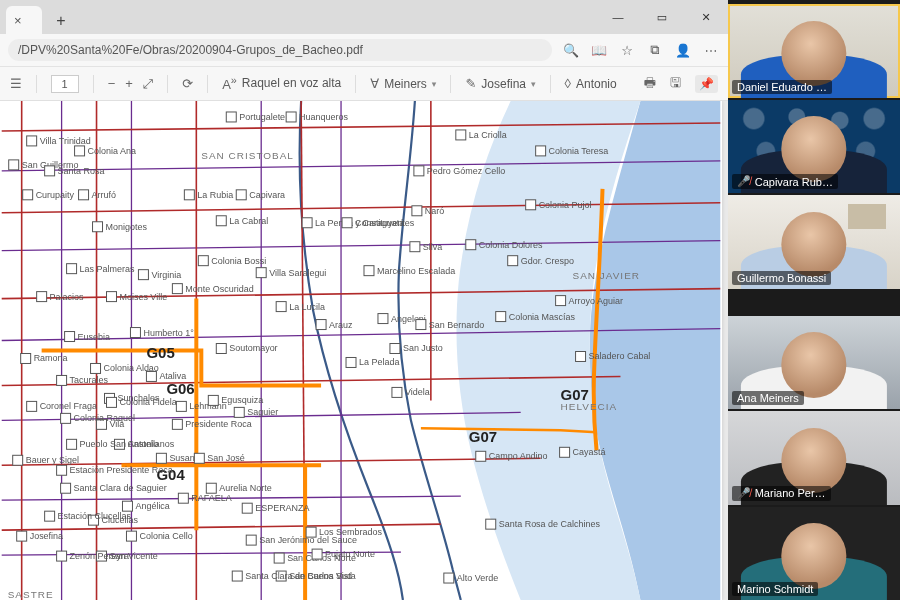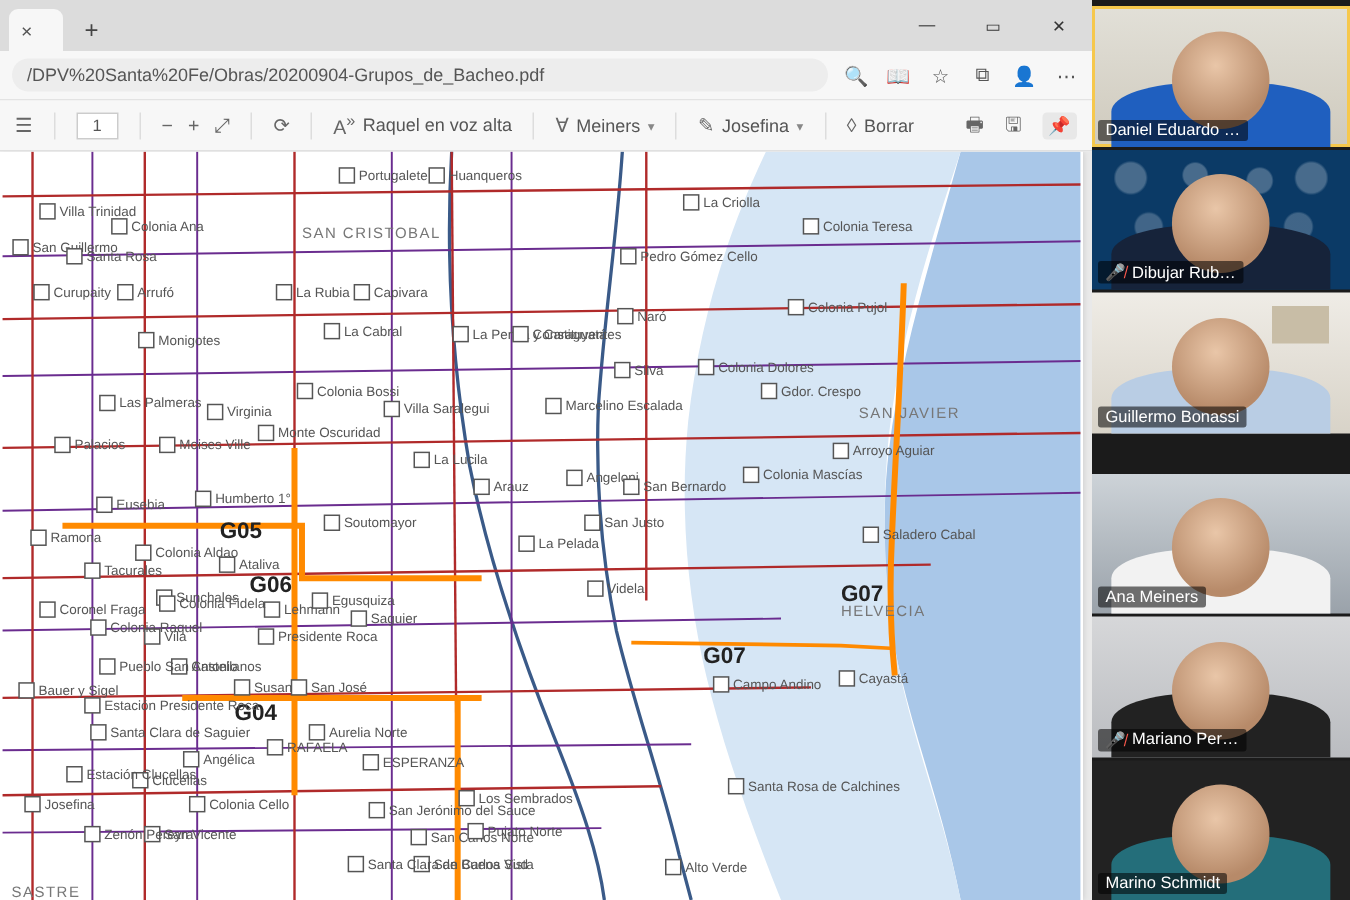--- a/index.html
+++ b/index.html
@@ -140,21 +140,21 @@
       </div>
       <div class="sep"></div>
       <div class="lbl">
         <span class="ic">✎</span>
         <span>Josefina</span>
         <span class="chev">▾</span>
       </div>
       <div class="sep"></div>
       <div class="lbl">
         <span class="ic">◊</span>
-        <span>Borrar</span>
+        <span>Antonio</span>
       </div>
 
       <div class="right">
         <span class="ic">🖶</span>
         <span class="ic">🖫</span>
         <span class="pin">📌</span>
       </div>
     </div>
 
     <div class="doc">
@@ -401,21 +401,21 @@
         <div class="head"></div>
         <div class="name">
           <span>Daniel Eduardo …</span>
         </div>
       </div>
       <div class="tile bg-logo">
         <div class="torso shirt-navy"></div>
         <div class="head"></div>
         <div class="name">
           <span class="mute">🎤̸</span>
-          <span>Dibujar Rub…</span>
+          <span>Capivara Rub…</span>
         </div>
       </div>
       <div class="tile bg-office">
         <div class="torso shirt-ltblue"></div>
         <div class="head"></div>
         <div class="name">
           <span>Guillermo Bonassi</span>
         </div>
       </div>
       <div class="tile bg-hall">

